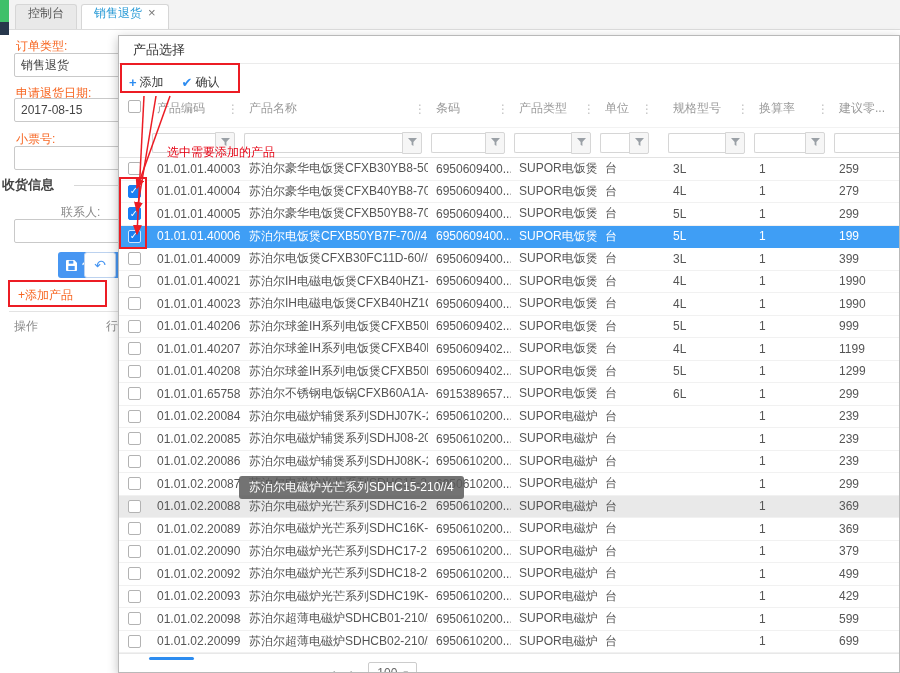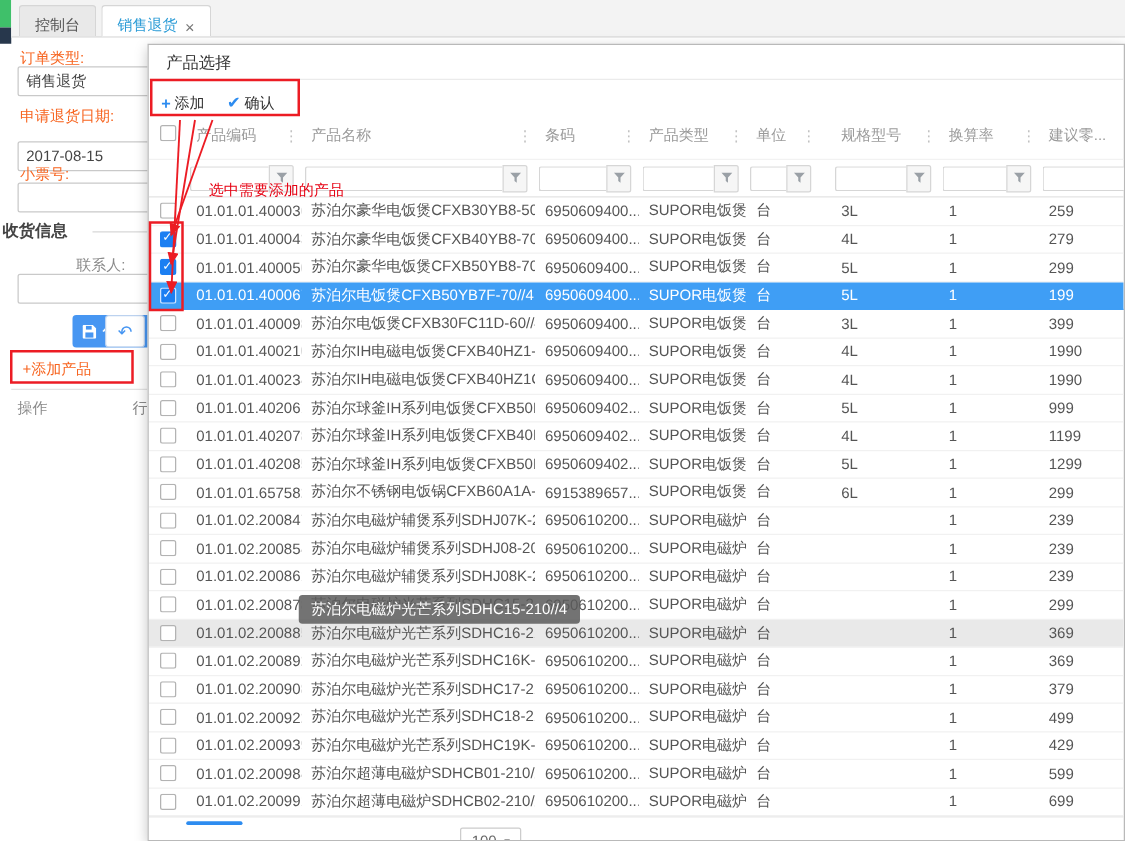--- a/index.html
+++ b/index.html
@@ -9,32 +9,32 @@
 
   
   .strip-green { position:absolute; left:0; top:0; width:9px; height:22px; background:#3fc06a; }
   .strip-navy  { position:absolute; left:0; top:22px; width:9px; height:13px; background:#27374c; }
 
   
   .tabbar { position:absolute; left:9px; top:0; width:891px; height:30px; background:#f3f3f3;
             border-bottom:1px solid #dcdcdc; display:flex; align-items:flex-end; padding-left:6px; }
   .tab { height:25px; padding:0 12px; font-size:12px; color:#555; background:#e9e9e9;
          border:1px solid #d6d6d6; border-bottom:none; border-radius:3px 3px 0 0; margin-right:4px;
-         display:flex; align-items:flex-end; gap:6px; cursor:pointer; }
+         display:flex; align-items:flex-start; gap:6px; cursor:pointer; }
   .tab.active { background:#fff; color:#2a9bd6; }
   .tab-close { color:#777; font-size:13px; }
 
   
   .flabel { position:absolute; font-size:12px; color:#f7641f; }
   .flabel.gray { color:#8a8a8a;margin-left:45px; }
   .l1 { left:16px; top:38px; } .l2 { left:16px; top:85px; } .l3 { left:16px; top:131px; }
   .l4 { left:16px; top:204px; }
   .finput { position:absolute; width:130px; height:24px; border:1px solid #c9c9c9; border-radius:2px;
             font-size:12px; color:#444; padding:0 6px; background:#fff; }
-  .i1 { left:14px; top:53px; } .i2 { left:14px; top:113px; } .i3 { left:14px; top:146px; }
+  .i1 { left:14px; top:53px; } .i2 { left:14px; top:98px; } .i3 { left:14px; top:146px; }
   .i4 { left:14px; top:219px; }
   .section-title { position:absolute; left:2px; top:176px; font-size:13px; font-weight:bold; color:#444; }
   .section-line  { position:absolute; left:74px; top:185px; width:44px; height:1px; background:#d8d8d8; }
   .save-btn { position:absolute; left:14px; top:252px; width:64px; height:26px; background:#4796f2; color:#fff;
               border:none; border-radius:3px; font-size:16px; display:flex; align-items:center;
               justify-content:center; gap:5px; cursor:pointer;margin-left:44px; }
   .undo-btn { position:absolute; left:84px; top:252px; width:32px; height:26px; background:#fff;
               border:1px solid #bcd2ef; border-radius:3px; color:#4796f2; font-size:14px; cursor:pointer; }
   .add-product { position:absolute; left:18px; top:287px; font-size:12px; color:#f7641f; cursor:pointer; text-decoration:none; }
   .ops-line   { position:absolute; left:9px; top:311px; width:109px; height:1px; background:#e3e3e3; }

